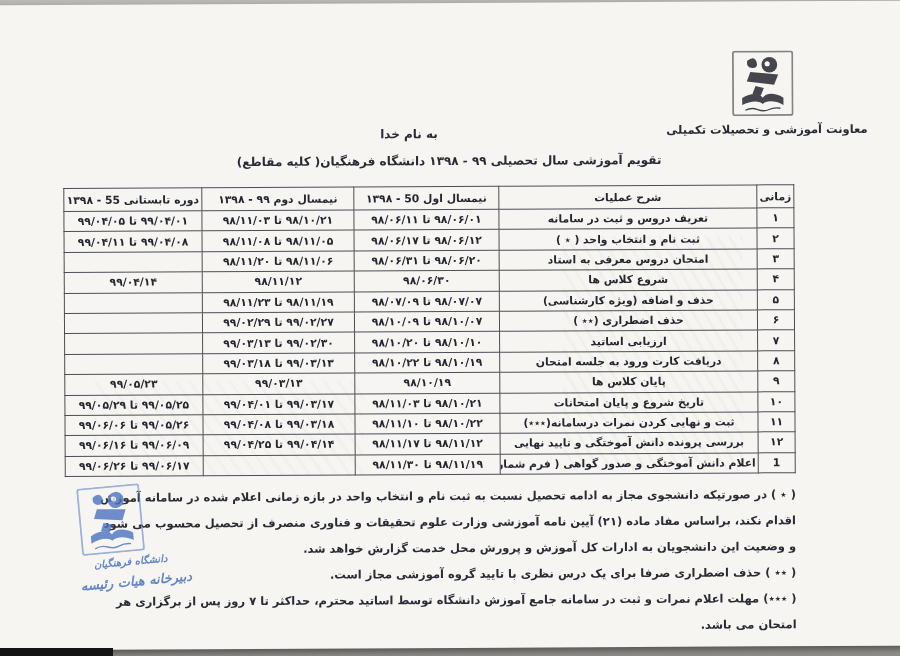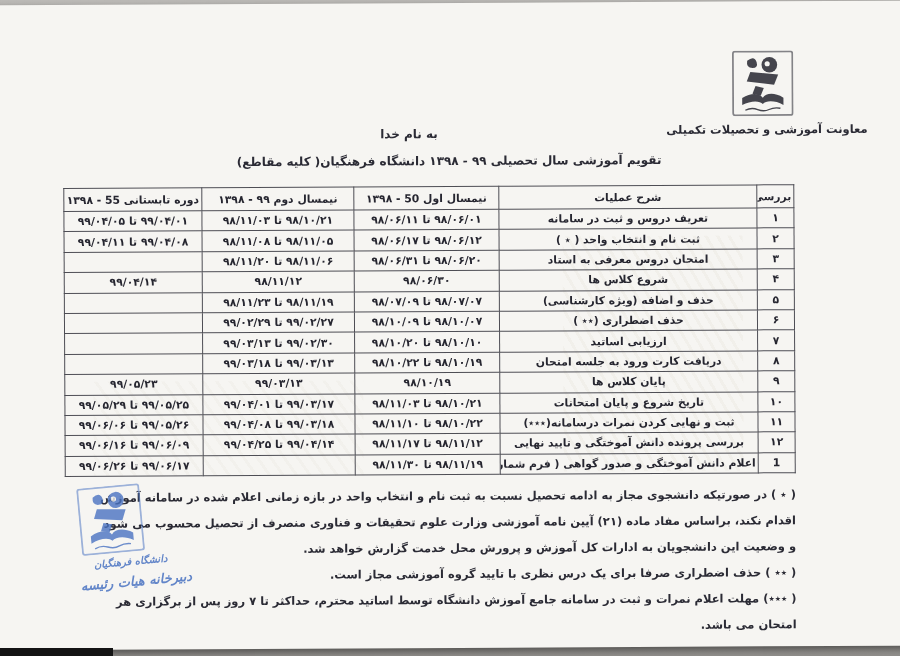--- a/index.html
+++ b/index.html
@@ -117,21 +117,21 @@
   <table class="calendar">
     <colgroup>
       <col style="width:37px">
         <col style="width:258px">
         <col style="width:145px">
         <col style="width:152px">
         <col style="width:138px">
     </colgroup>
     <thead>
       <tr>
-        <th>بررسی</th>
+        <th>زمانی</th>
         <th>شرح عملیات</th>
         <th>نیمسال اول 50 - ۱۳۹۸</th>
         <th>نیمسال دوم ۹۹ - ۱۳۹۸</th>
         <th>دوره تابستانی 55 - ۱۳۹۸</th>
       </tr>
     </thead>
     <tbody>
         <tr>
       <td>۱</td>
       <td class="op-cell">تعریف دروس و ثبت در سامانه</td>

